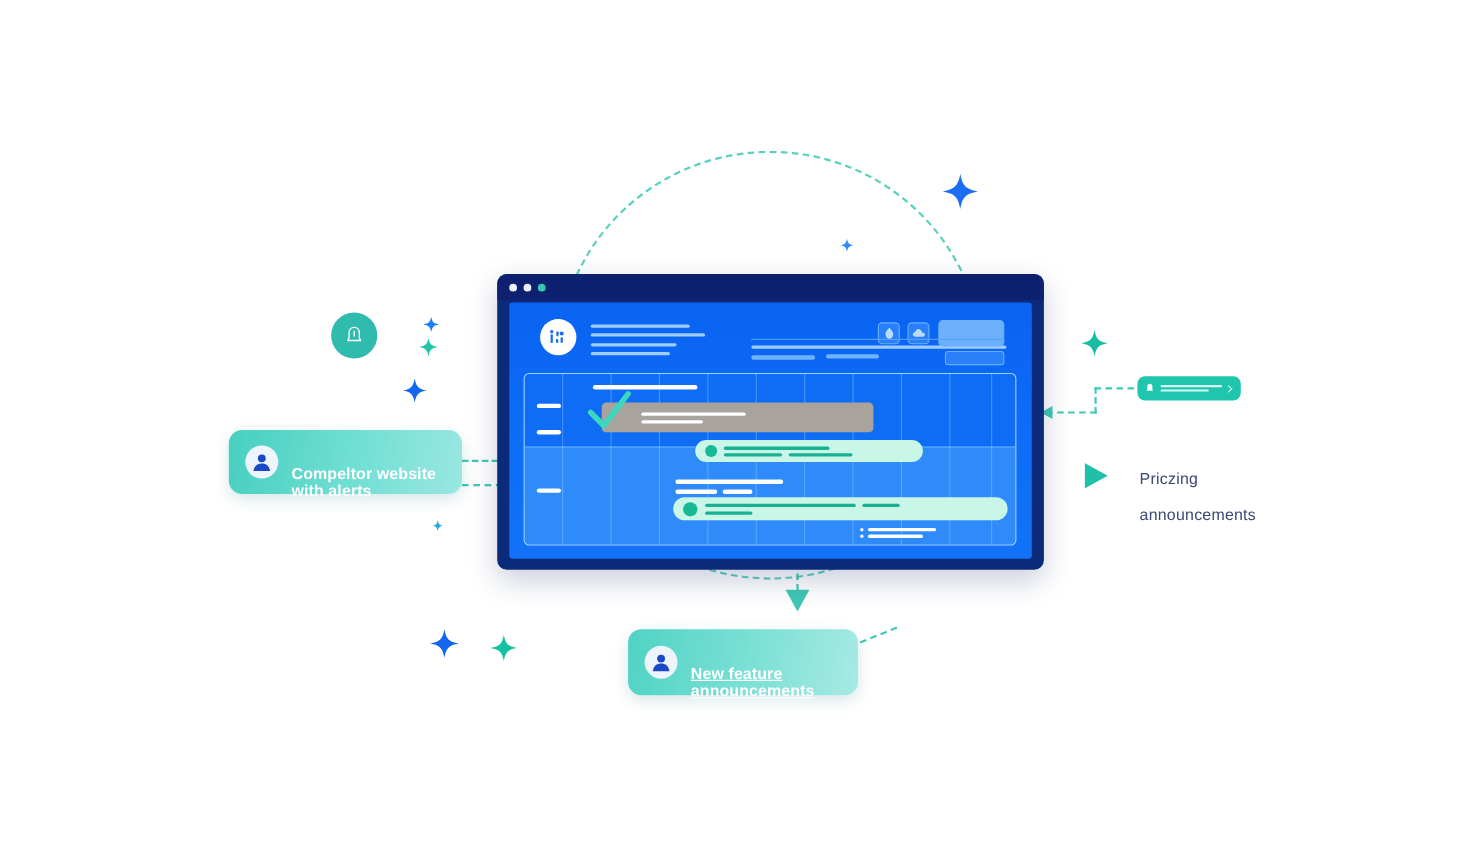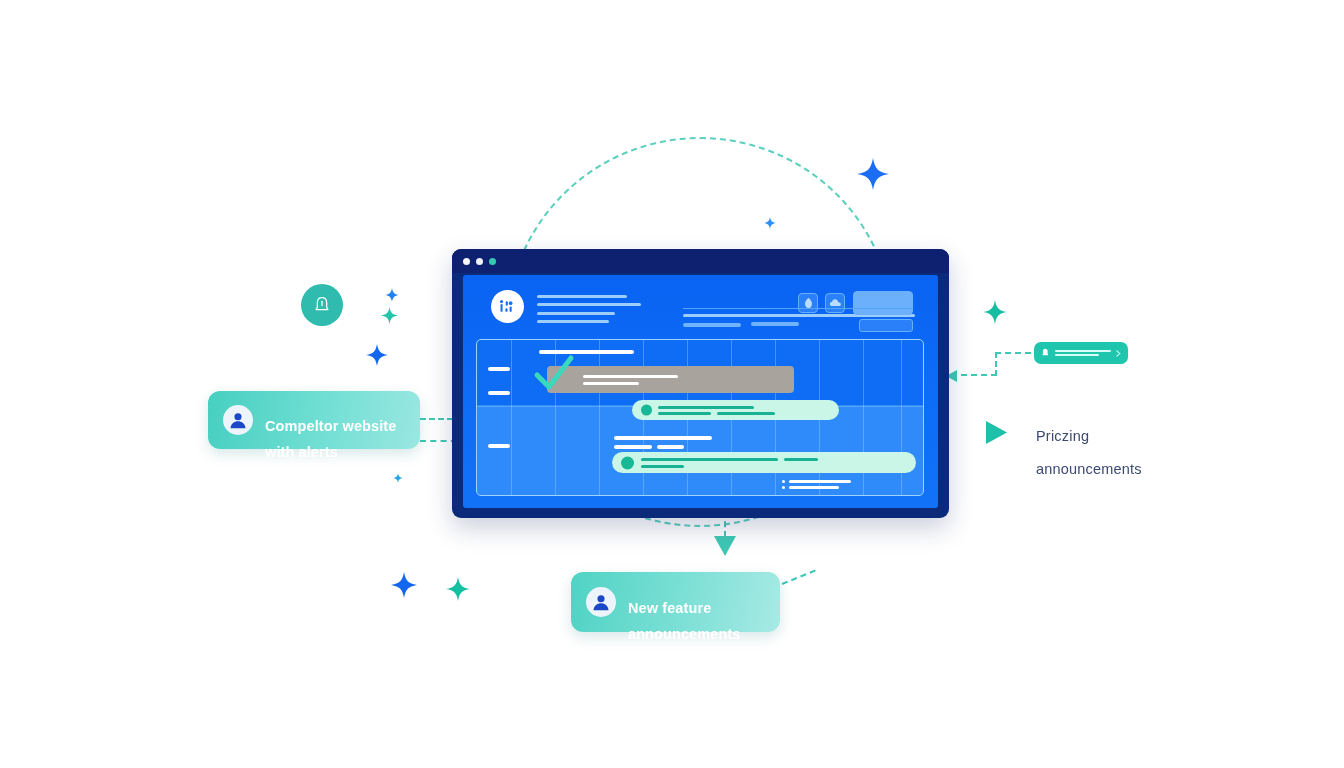--- a/index.html
+++ b/index.html
@@ -124,33 +124,33 @@
     color: #ffffff;
     box-shadow: 0 5px 14px rgba(35,120,130,.18);
   }
   .callout .av {
     width: 30px; height: 30px; border-radius: 50%;
     background: #eef4fc;
     display: flex; align-items: center; justify-content: center;
     flex: 0 0 auto;
   }
   .callout .ctext {
-    font-size: 14.5px; line-height: 26px; font-weight: 700;
+    font-size: 14.5px; line-height: 16px; font-weight: 700;
     letter-spacing: .1px; white-space: pre-line; margin-top: 37px;
   }
 
   #callout-competitor {
     left: 208px; top: 391px; width: 212px; height: 58px;
     background: linear-gradient(100deg,#46cfc0 0%,#72dfd4 55%,#9ae7e2 100%);
     padding-left: 15px; gap: 12px;
   }
   #callout-newfeature {
     left: 571px; top: 572px; width: 209px; height: 60px;
     background: linear-gradient(100deg,#4fd3c4 0%,#7de0d6 55%,#a7eae4 100%);
-    padding-left: 15px; gap: 12px;
+    padding-left: 15px; gap: 12px; text-decoration: underline;
   }
 
   
   #tooltip-pill {
     position: absolute; left: 1034px; top: 342px;
     width: 94px; height: 22px;
     background: #1fc6ad; border-radius: 7px;
     display: flex; align-items: center; padding: 0 7px; gap: 5px;
   }
   #tooltip-pill .plines { flex: 1; }

